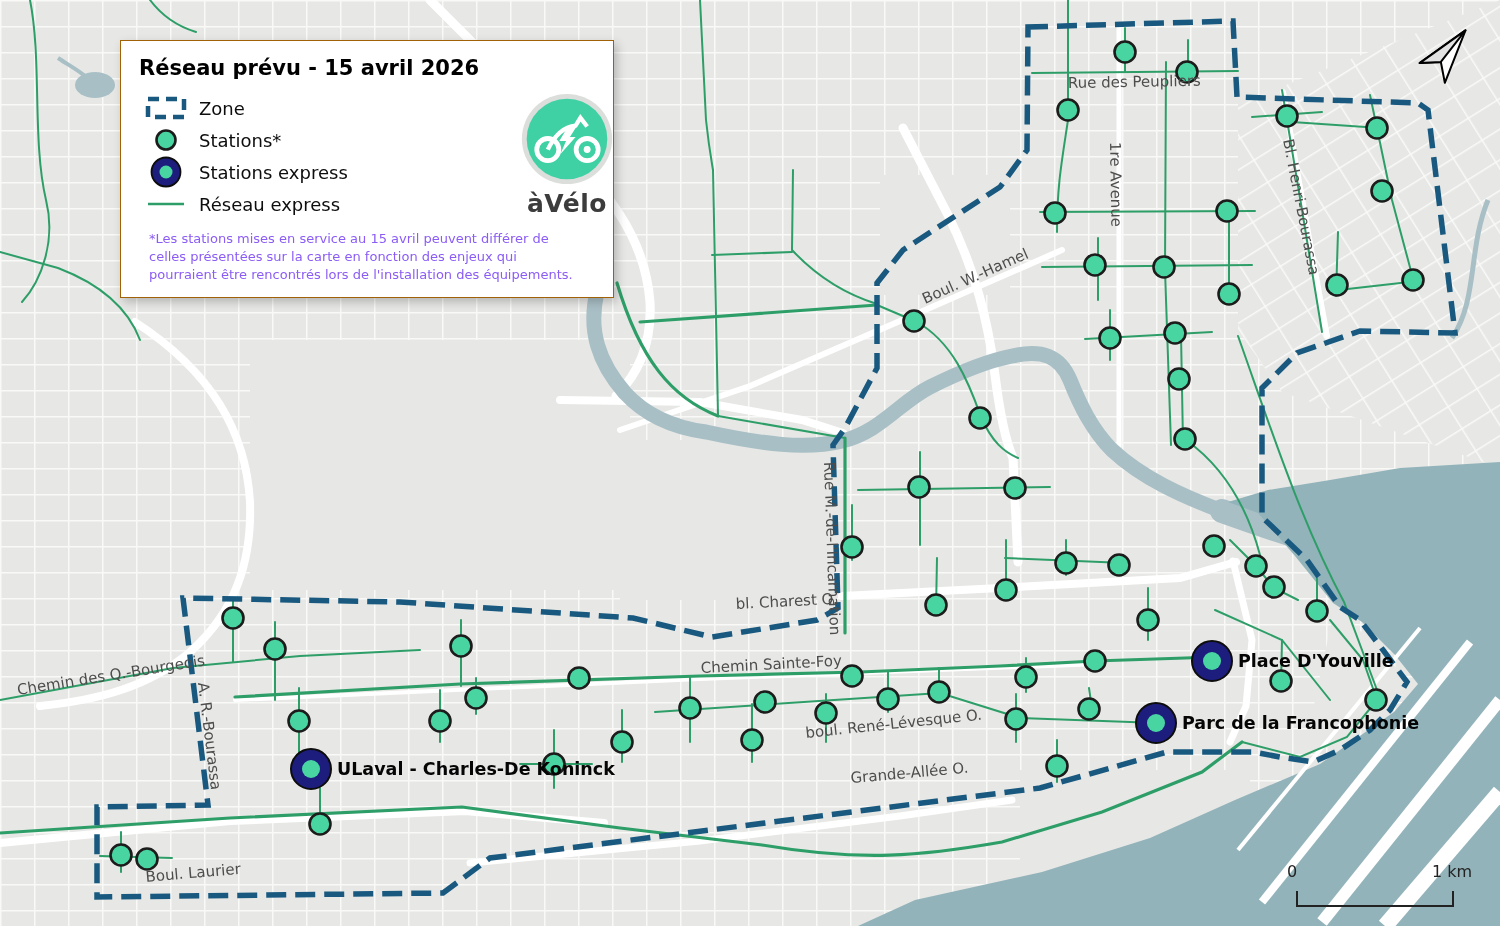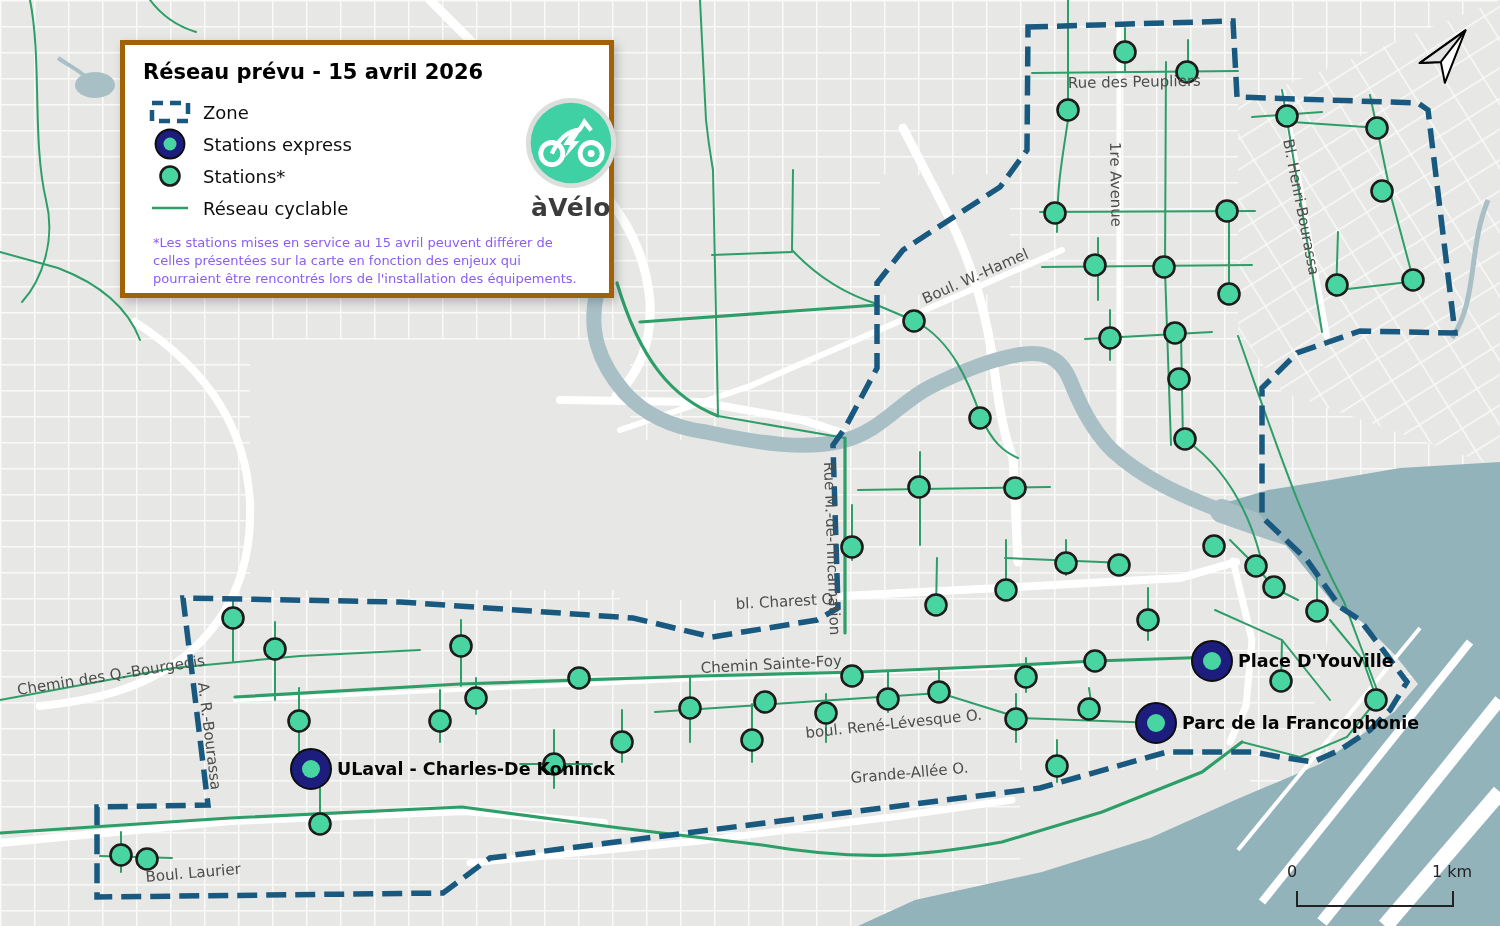--- a/index.html
+++ b/index.html
@@ -1,20 +1,20 @@
 <!DOCTYPE html>
 <html><head>
 <meta charset="utf-8">
 <style>
   html,body{margin:0;padding:0;background:#ffffff;}
   .stage{position:relative;width:1500px;height:926px;overflow:hidden;
          font-family:"DejaVu Sans","Liberation Sans",sans-serif;background:#e7e8e5;}
   #map{position:absolute;left:0;top:0;}
   .legend{position:absolute;left:120px;top:40px;width:494px;height:258px;
-          background:#ffffff;border:5px solid #a16207;box-sizing:border-box;
+          background:#ffffff;border:1px solid #a16207;box-sizing:border-box;
           box-shadow:3px 4px 9px rgba(50,50,50,.28);}
   .legend-title{font-size:21px;font-weight:bold;color:#000;margin:15px 0 12px 18px;}
   .legend-row{display:flex;align-items:center;height:32px;margin-left:22px;}
   .swatch{width:46px;display:flex;justify-content:center;align-items:center;margin-right:10px;flex:none;}
   .legend-label{font-size:18px;color:#0d0d0d;}
   .footnote{font-size:13px;color:#8b5cf6;margin:10px 20px 0 28px;line-height:1.4;width:432px;}
   .logo{position:absolute;left:356px;top:50px;width:180px;text-align:center;}
   .logo-badge{width:96px;height:96px;margin:0 auto;}
   .logo-brand{font-size:25px;font-weight:bold;color:#3c3c3c;margin-top:2px;letter-spacing:.5px;}
 </style>
@@ -231,44 +231,44 @@
       <span class="swatch">
         <svg width="44" height="26">
             <rect x="4" y="4" width="36" height="18" fill="none" stroke-width="4.5" stroke-dasharray="11 7" stroke="#19597f"></rect>
           </svg>
       </span>
       <span class="legend-label">Zone</span>
     </div>
 
     <div class="legend-row">
       <span class="swatch">
+        <svg width="44" height="26">
+            <circle cx="22" cy="13" r="9.5" stroke-width="2.6" fill="#49d5a2" stroke="#1c1c1c"></circle>
+          </svg>
+      </span>
+      <span class="legend-label">Stations*</span>
+    </div>
+
+    <div class="legend-row">
+      <span class="swatch">
         <svg width="44" height="32">
           <circle cx="22" cy="16" r="14.5" stroke-width="1.8" fill="#1d1d7e" stroke="#0d0d0d"></circle>
           <circle cx="22" cy="16" r="6.5" fill="#49d5a2"></circle>
         </svg>
       </span>
       <span class="legend-label">Stations express</span>
     </div>
 
     <div class="legend-row">
       <span class="swatch">
         <svg width="44" height="26">
-            <circle cx="22" cy="13" r="9.5" stroke-width="2.6" fill="#49d5a2" stroke="#1c1c1c"></circle>
-          </svg>
-      </span>
-      <span class="legend-label">Stations*</span>
-    </div>
-
-    <div class="legend-row">
-      <span class="swatch">
-        <svg width="44" height="26">
             <line x1="4" y1="13" x2="40" y2="13" stroke-width="2.4" stroke="#2e9e68"></line>
           </svg>
       </span>
-      <span class="legend-label">Réseau cyclable</span>
+      <span class="legend-label">Réseau express</span>
     </div>
 
     <div class="footnote">*Les stations mises en service au 15 avril peuvent différer de celles présentées sur la carte en fonction des enjeux qui pourraient être rencontrés lors de l'installation des équipements.</div>
 
     <div class="logo">
       <div class="logo-badge">
         <svg viewBox="-50 -50 100 100" width="96" height="96">
           <circle cx="0" cy="0" r="47" fill="#dcdedb"></circle>
           <circle cx="0" cy="0" r="42" fill="#3fd0a4"></circle>
           <g stroke="#ffffff" stroke-width="5" fill="none">

